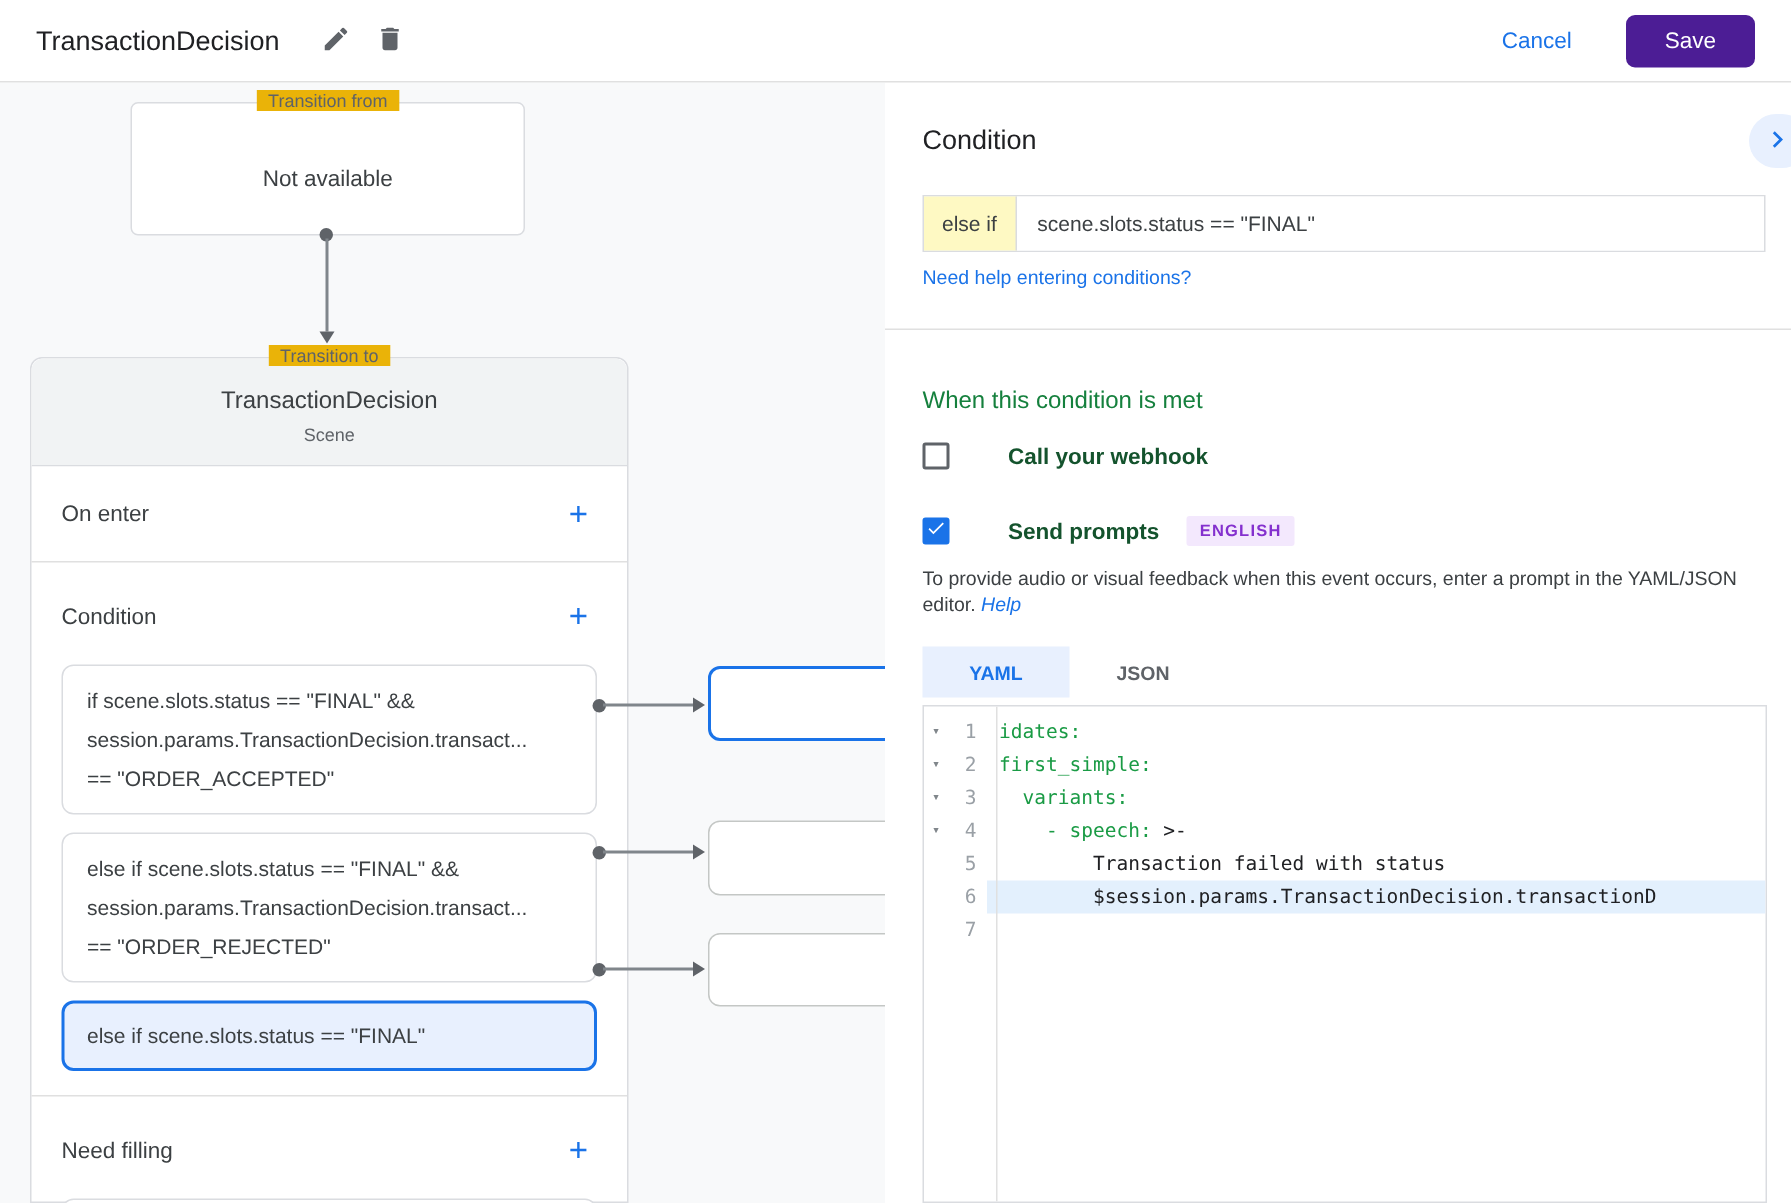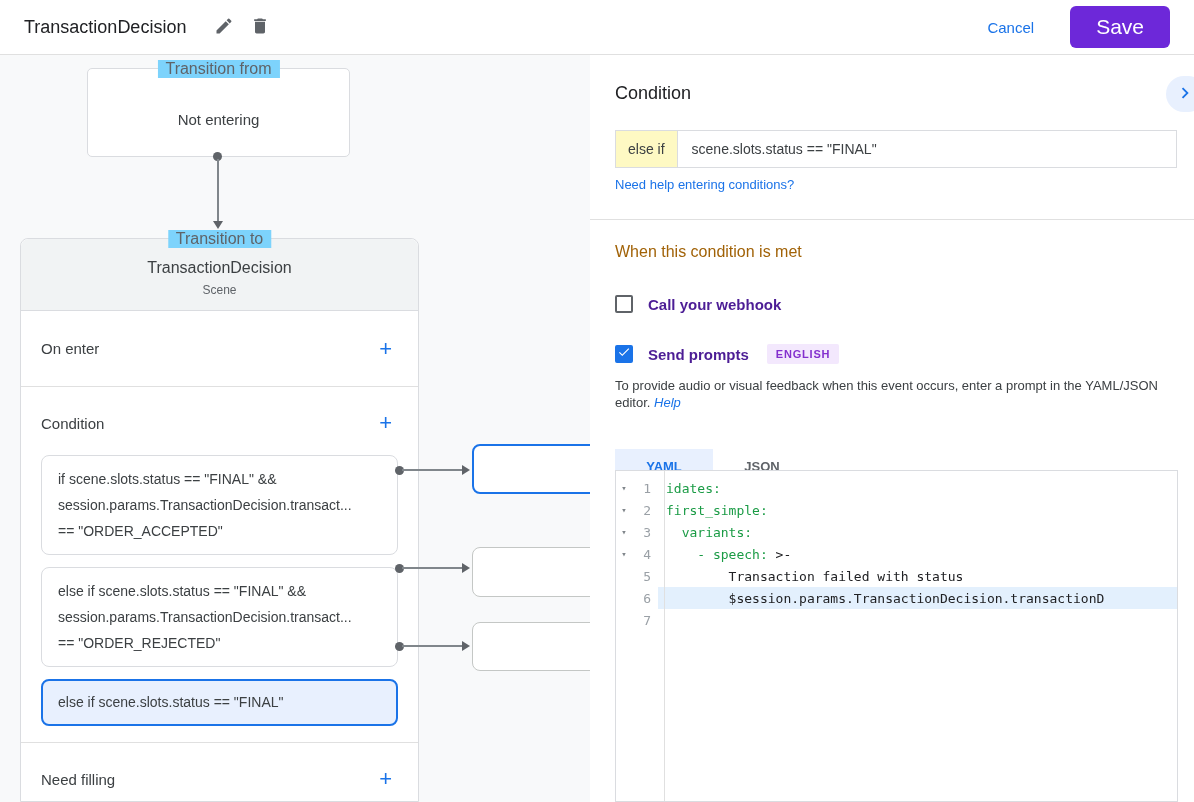--- a/index.html
+++ b/index.html
@@ -6,39 +6,39 @@
   html,body { width:1194px; height:802px; font-family:"Liberation Sans","DejaVu Sans",sans-serif; background:#fff; }
   #app { position:relative; width:1194px; height:802px; overflow:hidden; background:#fff; }
 
   
   .topbar { position:absolute; left:0; top:0; width:1194px; height:55px; background:#fff; border-bottom:1px solid #e0e0e0; display:flex; align-items:center; padding:0 24px; z-index:5; }
   .topbar-title { font-size:18px; color:#202124; margin-right:20px; }
   .icon-btn { width:36px; height:36px; display:flex; align-items:center; justify-content:center; border:none; background:transparent; cursor:pointer; border-radius:50%; }
   .icon-btn svg { fill:#5f6368; }
   .topbar-spacer { flex:1; }
   .cancel-btn { background:none; border:none; color:#1a73e8; font-size:15px; font-weight:500; padding:8px 16px; margin-right:20px; cursor:pointer; font-family:inherit; }
-  .save-btn { background:#6d28d9; color:#fff; border:none; font-size:21px; font-weight:500; border-radius:6px; padding:9px 26px; cursor:pointer; font-family:inherit; }
+  .save-btn { background:#4c1d95; color:#fff; border:none; font-size:15px; font-weight:500; border-radius:6px; padding:9px 26px; cursor:pointer; font-family:inherit; }
 
   
   .canvas { position:absolute; left:0; top:55px; width:604px; height:747px; background:#f8f9fa; z-index:1; }
-  .legend { position:absolute; top:-9px; left:50%; transform:translateX(-50%); background:#7dd3fc; padding:0 8px; font-size:16px; color:#5f6368; white-space:nowrap; }
+  .legend { position:absolute; top:-9px; left:50%; transform:translateX(-50%); background:#eab308; padding:0 8px; font-size:12px; color:#5f6368; white-space:nowrap; }
   .from-box { position:absolute; left:87px; top:13px; width:263px; height:89px; background:#fff; border:1px solid #dadce0; border-radius:5px; }
   .from-label { position:absolute; width:100%; top:42px; text-align:center; font-size:15px; color:#3c4043; }
 
   .dot { position:absolute; width:9px; height:9px; border-radius:50%; background:#5f6368; }
   .vline { position:absolute; width:2px; background:#80868b; }
   .hline { position:absolute; height:2px; background:#80868b; }
   .arrow-down { position:absolute; width:0; height:0; border-left:5px solid transparent; border-right:5px solid transparent; border-top:8px solid #5f6368; }
   .arrow-right { position:absolute; width:0; height:0; border-top:5px solid transparent; border-bottom:5px solid transparent; border-left:8px solid #5f6368; }
 
   .to-card { position:absolute; left:20px; top:183px; width:399px; height:564px; background:#fff; border:1px solid #dadce0; border-radius:8px 8px 0 0; }
   .to-header { background:#f1f3f4; border-bottom:1px solid #dadce0; border-radius:8px 8px 0 0; height:72px; text-align:center; padding-top:20px; }
   .to-title { font-size:16px; color:#3c4043; }
   .to-sub { font-size:12px; color:#5f6368; margin-top:6px; }
-  .row-section { display:flex; align-items:center; justify-content:space-between; height:76px; padding:0 20px; border-bottom:1px solid #e0e0e0; }
+  .row-section { display:flex; align-items:center; justify-content:space-between; height:64px; padding:0 20px; border-bottom:1px solid #e0e0e0; }
   .row-label { font-size:15px; color:#3c4043; }
   .plus-btn { color:#1a73e8; font-size:22px; font-weight:400; background:none; border:none; cursor:pointer; line-height:1; padding:2px 6px; font-family:inherit; }
   .cond-section { padding:16px 20px 16px; border-bottom:1px solid #e0e0e0; }
   .cond-head { display:flex; align-items:center; justify-content:space-between; height:40px; }
   .cond-card { background:#fff; border:1px solid #dadce0; border-radius:8px; padding:13px 16px; font-size:14px; line-height:19px; color:#3c4043; white-space:pre-line; margin-top:12px; cursor:pointer; }
   .cond-card.three { line-height:26px; padding:10px 16px; }
   .cond-card.selected { background:#e8f0fe; border:2px solid #1a73e8; padding:12px 15px; }
   .slot-section { padding:16px 20px; }
   .slot-card { background:#fff; border:1px solid #dadce0; border-radius:8px; padding:15px 16px; font-size:14px; color:#3c4043; margin-top:12px; cursor:pointer; }
 
@@ -48,29 +48,29 @@
   
   .panel { position:absolute; left:590px; top:55px; width:604px; height:747px; background:#fff; z-index:3; }
   .collapse-btn { position:absolute; right:-12px; top:21px; width:40px; height:36px; background:#e8f0fe; border:none; border-radius:18px; cursor:pointer; display:flex; align-items:center; padding-left:8px; }
   .collapse-btn svg { fill:#1a73e8; }
   .panel-title { position:absolute; left:25px; top:28px; font-size:18px; color:#202124; }
   .cond-input-wrap { position:absolute; left:25px; top:75px; width:562px; height:38px; border:1px solid #dadce0; display:flex; background:#fff; }
   .cond-prefix { background:#fef9c3; border-right:1px solid #dadce0; display:flex; align-items:center; padding:0 12px; font-size:14px; color:#3c4043; }
   .cond-input { flex:1; border:none; outline:none; font-size:14px; color:#3c4043; padding:0 14px; font-family:inherit; background:#fff; }
   .help-link { position:absolute; left:25px; top:122px; font-size:13px; color:#1a73e8; text-decoration:none; }
   .panel-divider { position:absolute; left:0; top:164px; width:604px; height:1px; background:#e0e0e0; }
-  .met-heading { position:absolute; left:25px; top:188px; font-size:16px; color:#a16207; }
+  .met-heading { position:absolute; left:25px; top:204px; font-size:16px; color:#15803d; }
   .check-row { position:absolute; left:25px; display:flex; align-items:center; }
   .checkbox { width:18px; height:18px; border:2px solid #5f6368; border-radius:2px; background:#fff; margin-right:15px; cursor:pointer; flex:none; }
   .checkbox.checked { background:#1a73e8; border-color:#1a73e8; display:flex; align-items:center; justify-content:center; }
-  .check-label { font-size:15px; font-weight:700; color:#4c1d95; }
+  .check-label { font-size:15px; font-weight:700; color:#14532d;margin-left:24px; }
   .lang-badge { margin-left:18px; background:#f3e8fd; color:#8430ce; font-size:11px; font-weight:700; letter-spacing:0.8px; padding:4px 9px; border-radius:2px; }
   .prompt-desc { position:absolute; left:25px; top:322px; width:552px; font-size:13px; color:#3c4043; line-height:17px; }
   .prompt-desc a { color:#1a73e8; text-decoration:none;font-style:italic; }
-  .tabs { position:absolute; left:25px; top:394px; display:flex; }
+  .tabs { position:absolute; left:25px; top:376px; display:flex; }
   .tab { width:98px; height:34px; display:flex; align-items:center; justify-content:center; font-size:13px; font-weight:700; color:#5f6368; cursor:pointer; }
   .tab.active { background:#e8f0fe; color:#1a73e8; }
 
   .editor { position:absolute; left:25px; top:415px; width:563px; height:332px; border:1px solid #dadce0; background:#fff; overflow:hidden; padding-top:6px; }
   .gutter-sep { position:absolute; left:48px; top:0; bottom:0; width:1px; background:#e0e0e0; }
   .ed-line { display:flex; height:22px; align-items:center; font-family:"DejaVu Sans Mono","Liberation Mono",monospace; font-size:13px; }
   .fold { width:16px; text-align:center; font-size:9px; color:#80868b; flex:none; }
   .lnum { width:26px; text-align:right; padding-right:7px; color:#9aa0a6; flex:none; font-size:13px; }
   .codearea { flex:1; height:22px; display:flex; align-items:center; padding-left:8px; white-space:pre; overflow:hidden; }
   .ed-line.hl .codearea { background:#e3f0fd; }
@@ -96,21 +96,21 @@
     </button>
     <div class="topbar-spacer"></div>
     <button class="cancel-btn">Cancel</button>
     <button class="save-btn">Save</button>
   </div>
 
   <div class="canvas">
 
     <div class="from-box">
       <span class="legend">Transition from</span>
-      <div class="from-label">Not entering</div>
+      <div class="from-label">Not available</div>
     </div>
 
     <div class="dot" style="left:213px; top:97px;"></div>
     <div class="vline" style="left:217px; top:104px; height:62px;"></div>
     <div class="arrow-down" style="left:213px; top:166px;"></div>
 
     <div class="to-card">
       <span class="legend">Transition to</span>
       <div class="to-header">
         <div class="to-title">TransactionDecision</div>

